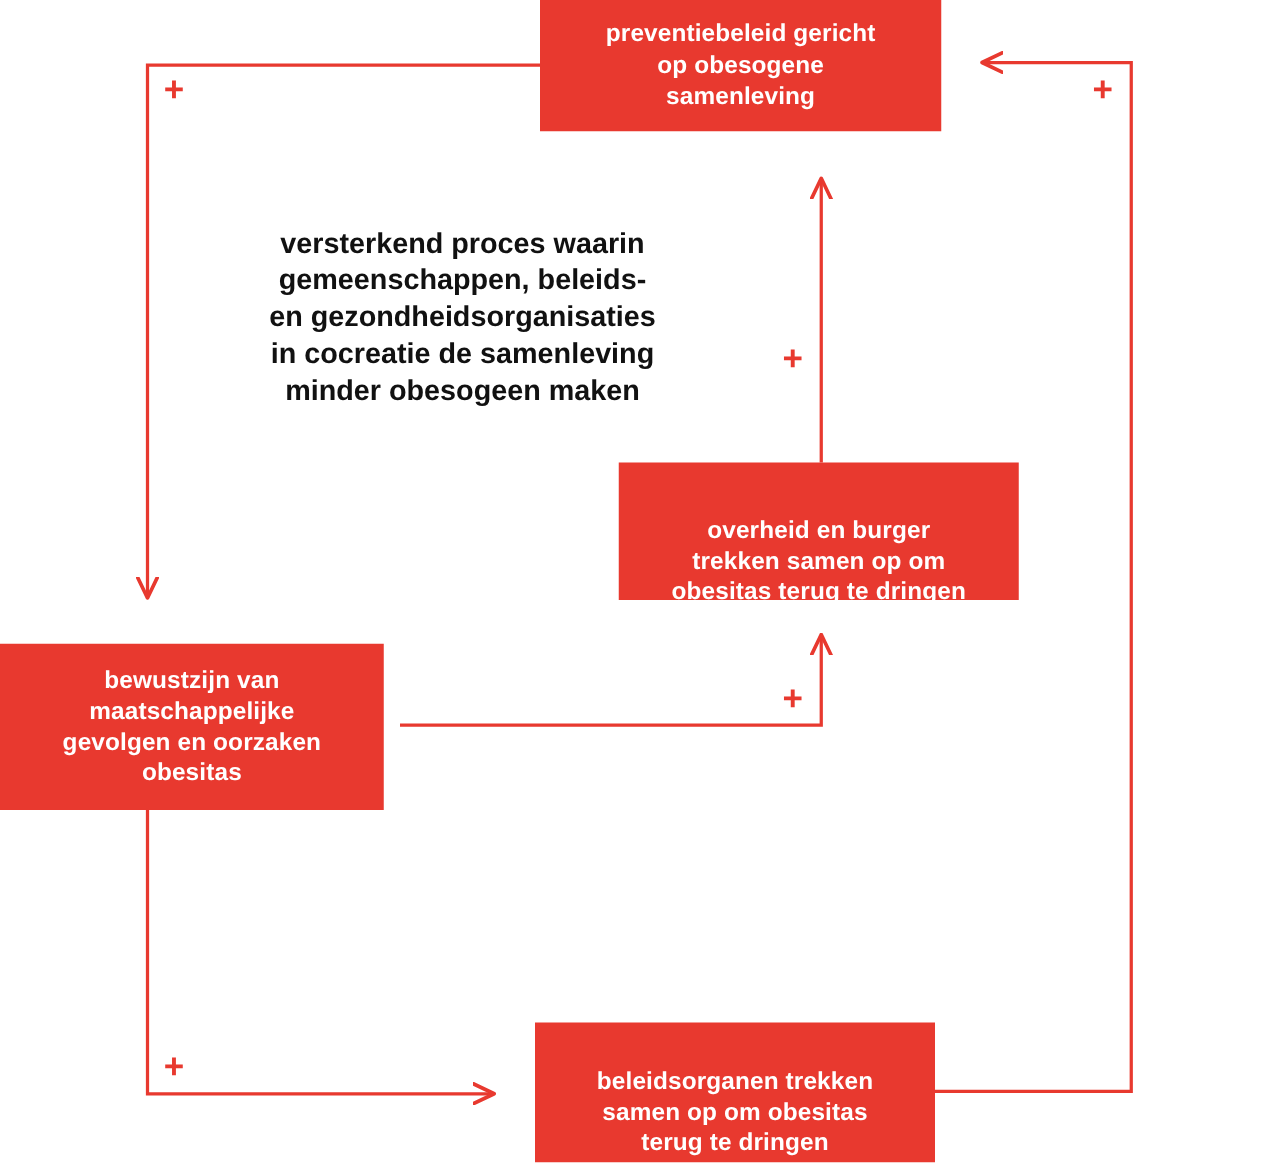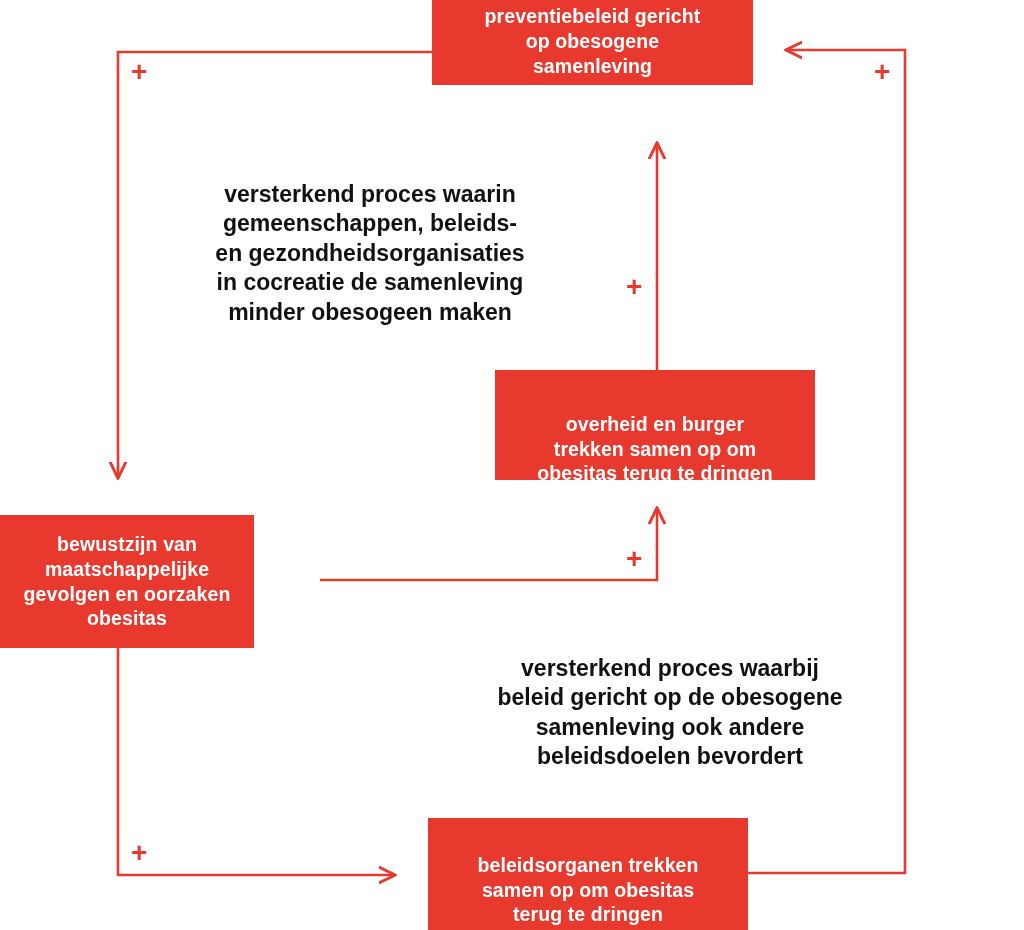--- a/index.html
+++ b/index.html
@@ -30,55 +30,51 @@
 
     <path d="M 320 580 L 657 580 L 657 508" fill="none" stroke="#E8392F" stroke-width="2.6" marker-end="url(#arrow-right)"></path>
 
     <path d="M 657 370 L 657 143" fill="none" stroke="#E8392F" stroke-width="2.6" marker-end="url(#arrow-right)"></path>
 
     <path d="M 118 648 L 118 875 L 395 875" fill="none" stroke="#E8392F" stroke-width="2.6" marker-end="url(#arrow-right)"></path>
 
     <path d="M 748 873 L 905 873 L 905 50 L 786 50" fill="none" stroke="#E8392F" stroke-width="2.6" marker-end="url(#arrow-right)"></path>
   </svg>
 
-  <div class="box" style="left:432px;top:0px;width:321px;height:85px;align-items:flex-end;">
+  <div class="box" style="left:432px;top:0px;width:321px;height:105px;">
     <span style="white-space: pre-line;">preventiebeleid gericht
 op obesogene
 samenleving</span>
   </div>
 
   <div class="box" style="left:495px;top:370px;width:320px;height:110px;">
     <span style="white-space: pre-line; margin-top: 48px;">overheid en burger
 trekken samen op om
 obesitas terug te dringen</span>
   </div>
 
-  <div class="box" style="left:0px;top:515px;width:254px;height:133px;">
+  <div class="box" style="left:0px;top:515px;width:307px;height:133px;">
     <span style="white-space: pre-line;">bewustzijn van
 maatschappelijke
 gevolgen en oorzaken
 obesitas</span>
   </div>
 
   <div class="box" style="left:428px;top:818px;width:320px;height:144px;">
     <span style="white-space: pre-line;">beleidsorganen trekken
 samen op om obesitas
 terug te dringen</span>
   </div>
 
   <div class="note" style="left:188px;top:180px;width:364px;">versterkend proces waarin
 gemeenschappen, beleids-
 en gezondheidsorganisaties
 in cocreatie de samenleving
 minder obesogeen maken</div>
 
-  <div class="note" style="left:478px;top:654px;width:384px;">versterkend proces waarbij
-beleid gericht op de obesogene
-samenleving ook andere
-beleidsdoelen bevordert</div>
 
   <div class="plus" style="left:131px;top:58px;">+</div>
   <div class="plus" style="left:874px;top:58px;">+</div>
   <div class="plus" style="left:626px;top:273px;">+</div>
   <div class="plus" style="left:626px;top:545px;">+</div>
   <div class="plus" style="left:131px;top:839px;">+</div>
 
 </div>
 
 </body></html>

